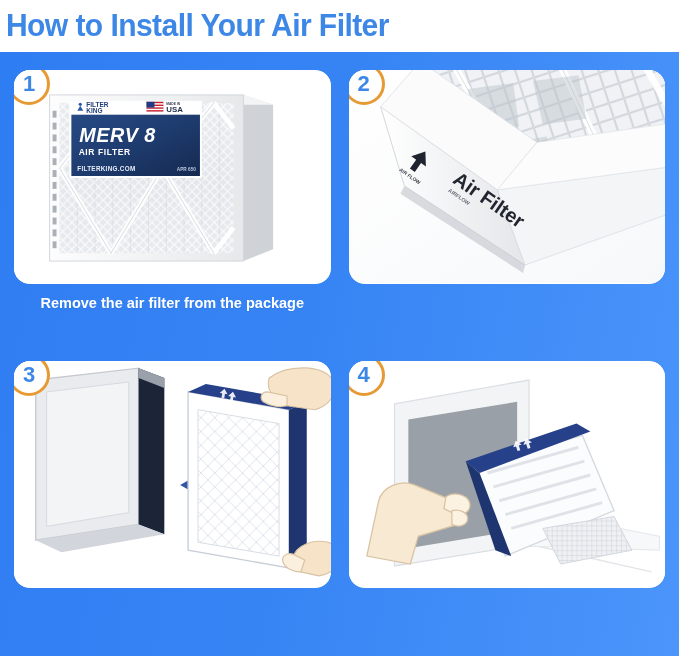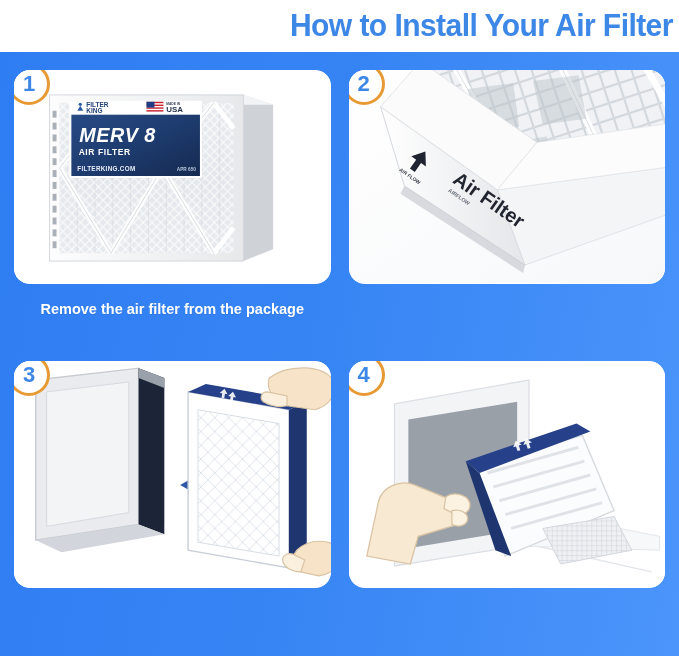--- a/index.html
+++ b/index.html
@@ -22,21 +22,21 @@
 
   
   .header {
     position: absolute;
     left: 0; top: 0;
     width: 679px;
     height: 52px;
     background: #ffffff;
     display: flex;
     align-items: center;
-    justify-content: flex-end;
+    justify-content: flex-start;
   }
   .header-title {
     font-family: "Liberation Sans", sans-serif;
     font-weight: bold;
     font-size: 31px;
     letter-spacing: -0.6px;
     color: #3d87e6;
     white-space: nowrap;
     transform: scaleX(0.97);
   }
@@ -95,21 +95,21 @@
   }
   .badge-num {
     font-family: "Liberation Sans", sans-serif;
     font-weight: bold;
     font-size: 22px;
     color: #3d87e6;
     line-height: 1;
   }
 
   .caption {
-    margin-top: 16px;
+    margin-top: 10px;
     text-align: center;
     color: #ffffff;
     font-family: "Liberation Sans", sans-serif;
     font-weight: bold;
     font-size: 14.5px;
     line-height: 1.35;
     padding: 0 8px;
     text-shadow: 0 1px 1px rgba(0,0,0,0.07);
   }
 

